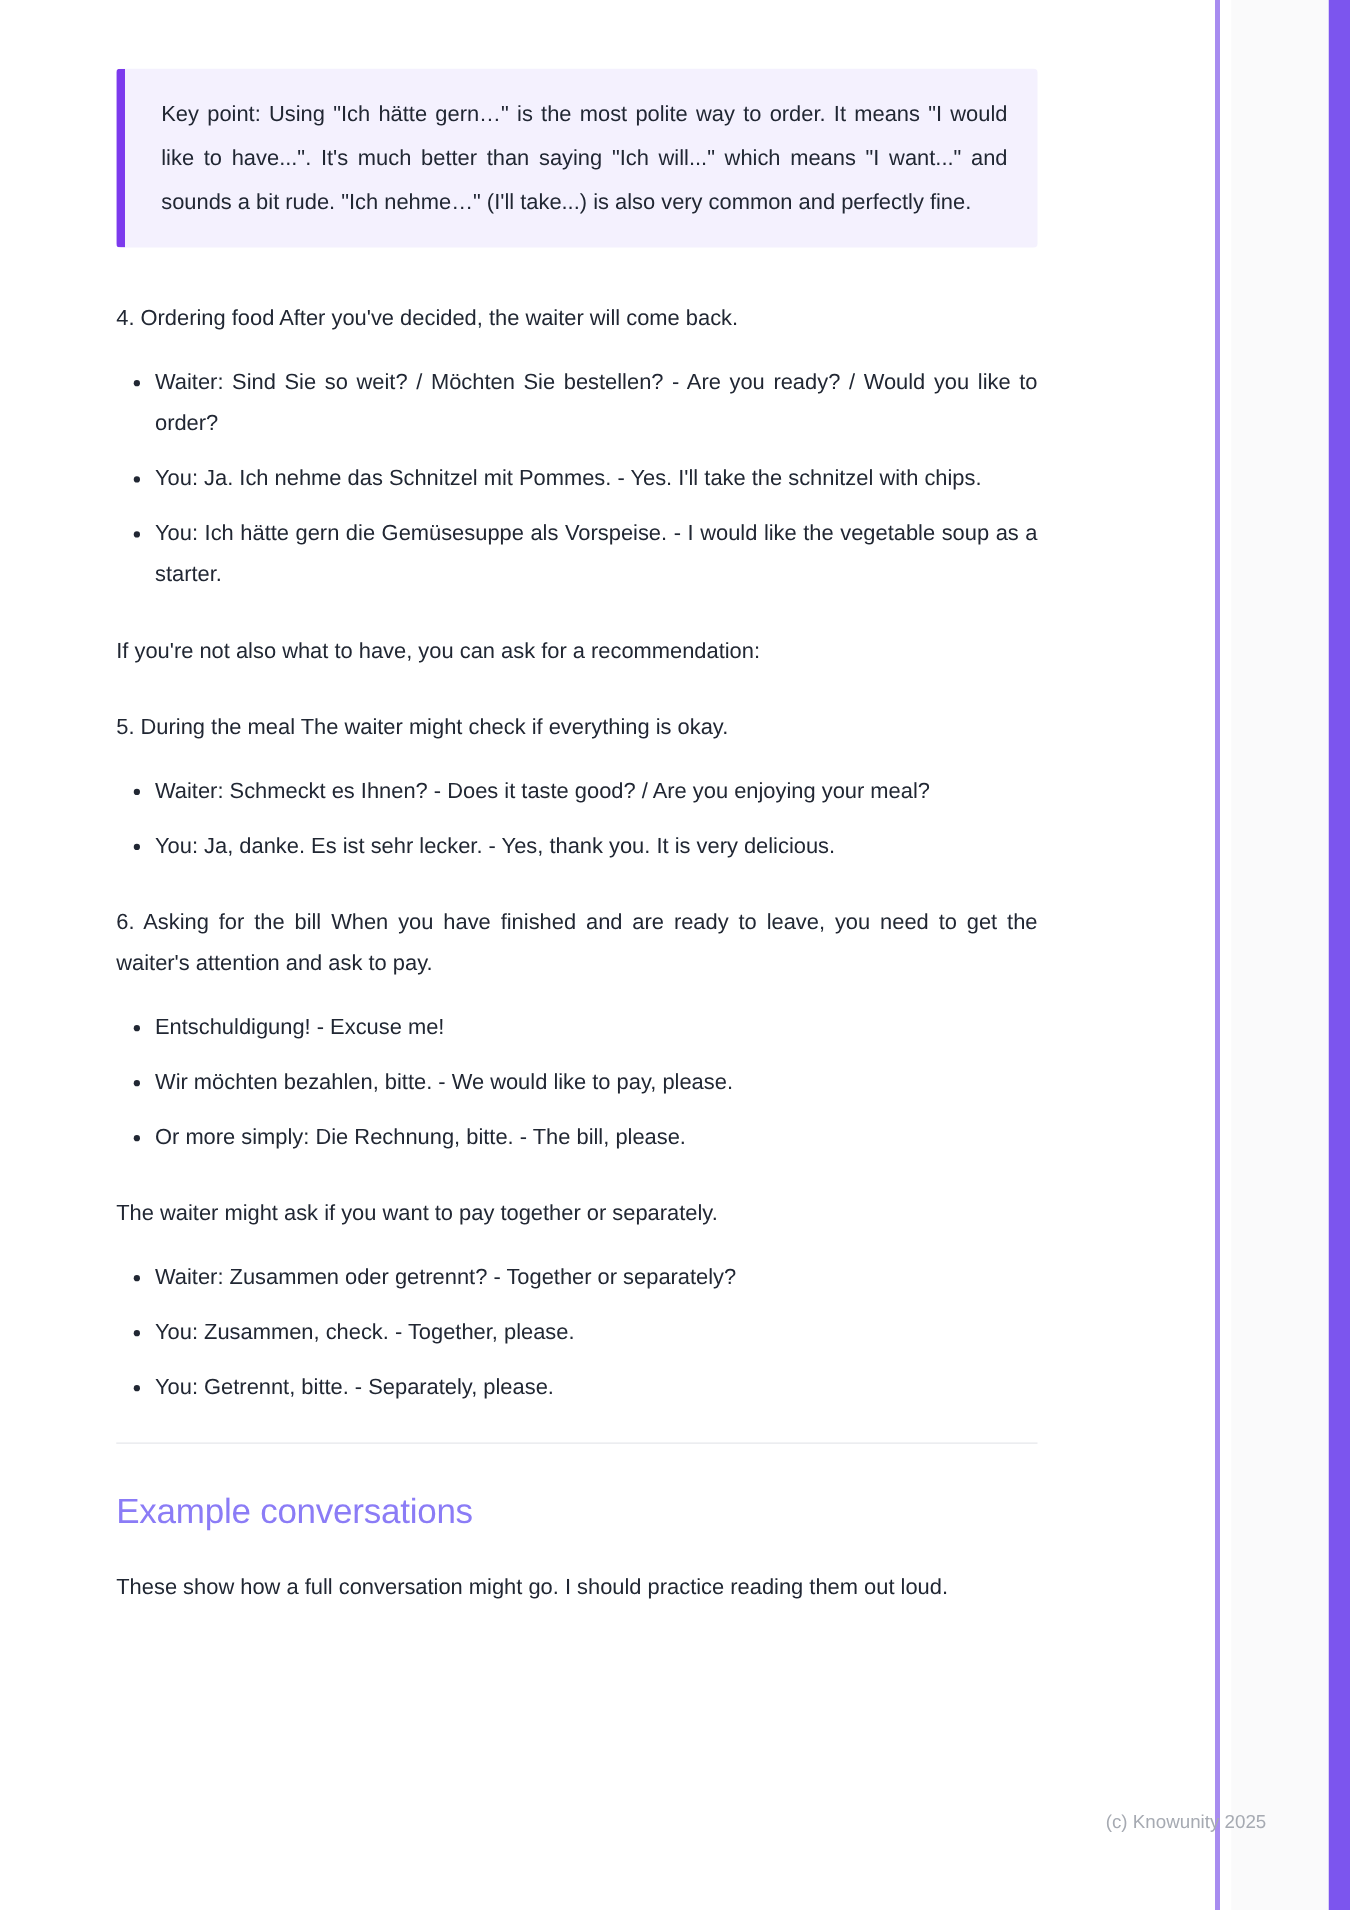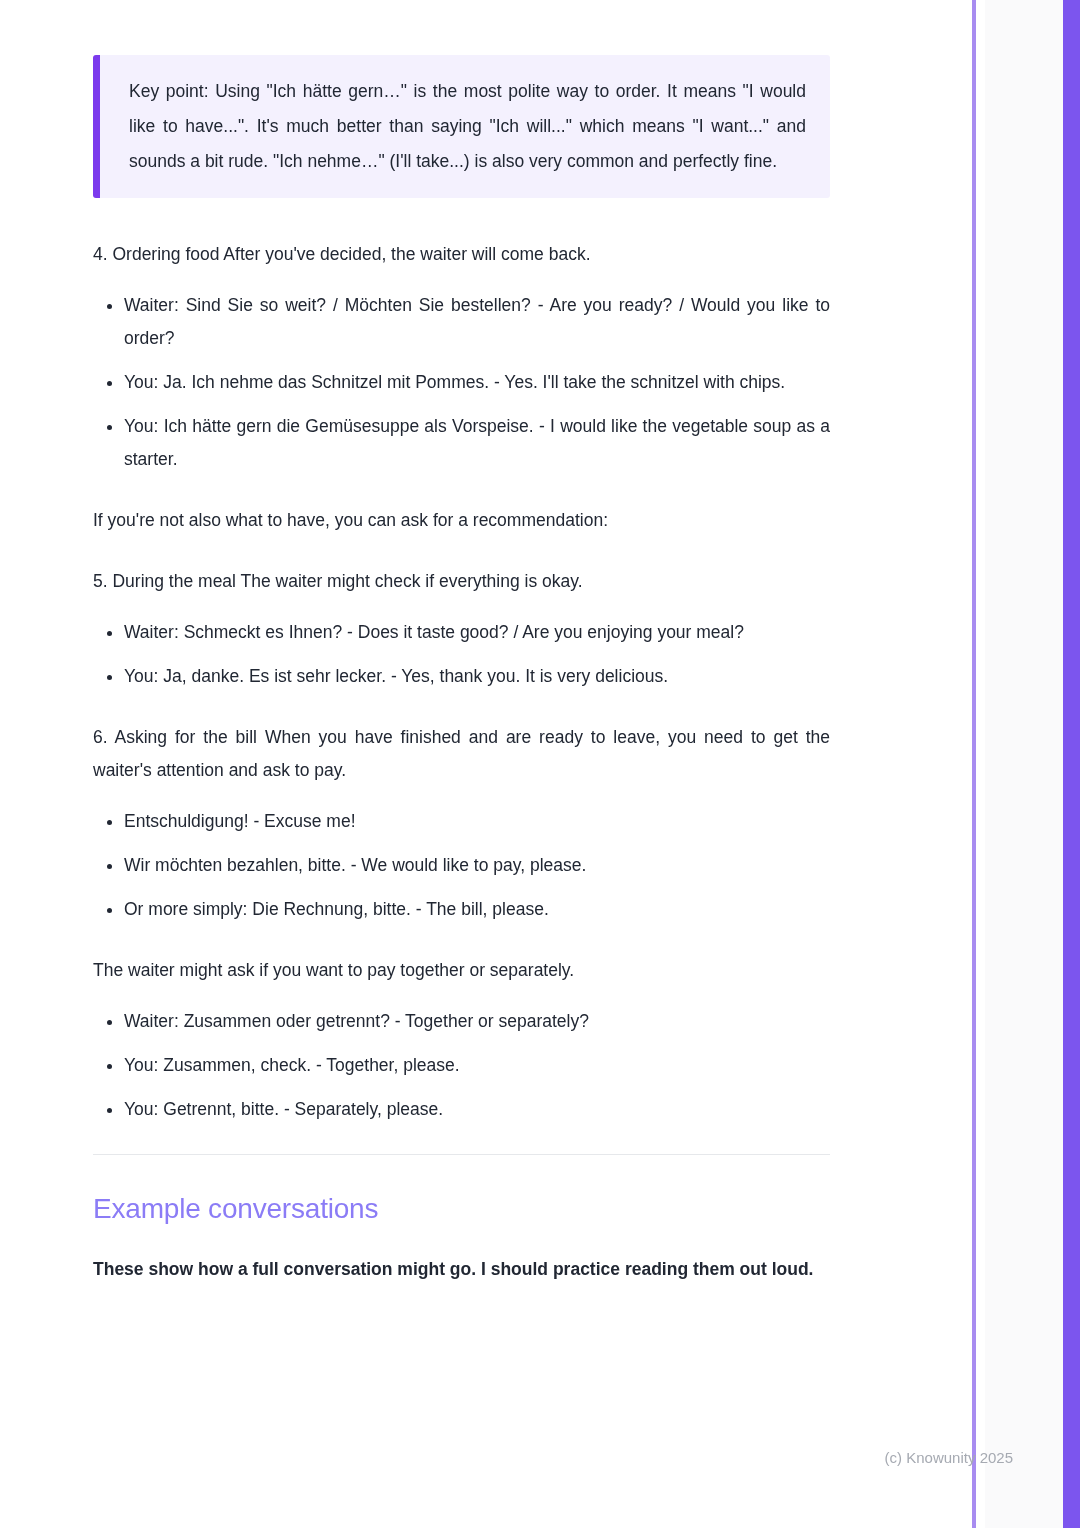--- a/index.html
+++ b/index.html
@@ -68,21 +68,21 @@
   strong{font-weight:400;}
   hr.divider{
     border:0; border-top:1px solid var(--divider,#E6E8EB);
     margin:28px 0 0;
   }
   h2.section-heading{
     margin:36px 0 0; font-size:28px; line-height:36px;
     font-weight:400; color:var(--heading,#8B7CF6);
     letter-spacing:-0.2px;
   }
-  .para.outro{margin-top:26px;font-weight:bold;}
+  .para.outro{margin-top:26px;}
 </style>
 </head>
 <body>
 
 <div class="page">
 
   <div class="rail-bg"></div>
   <div class="rail-line"></div>
   <div class="scrollbar-bar"></div>
   <div class="watermark">(c) Knowunity 2025</div>

